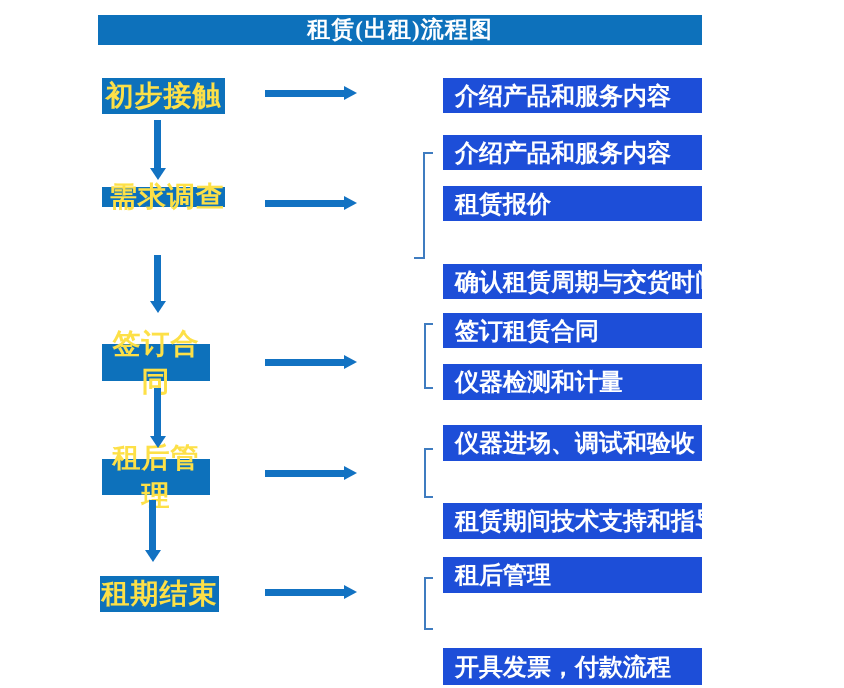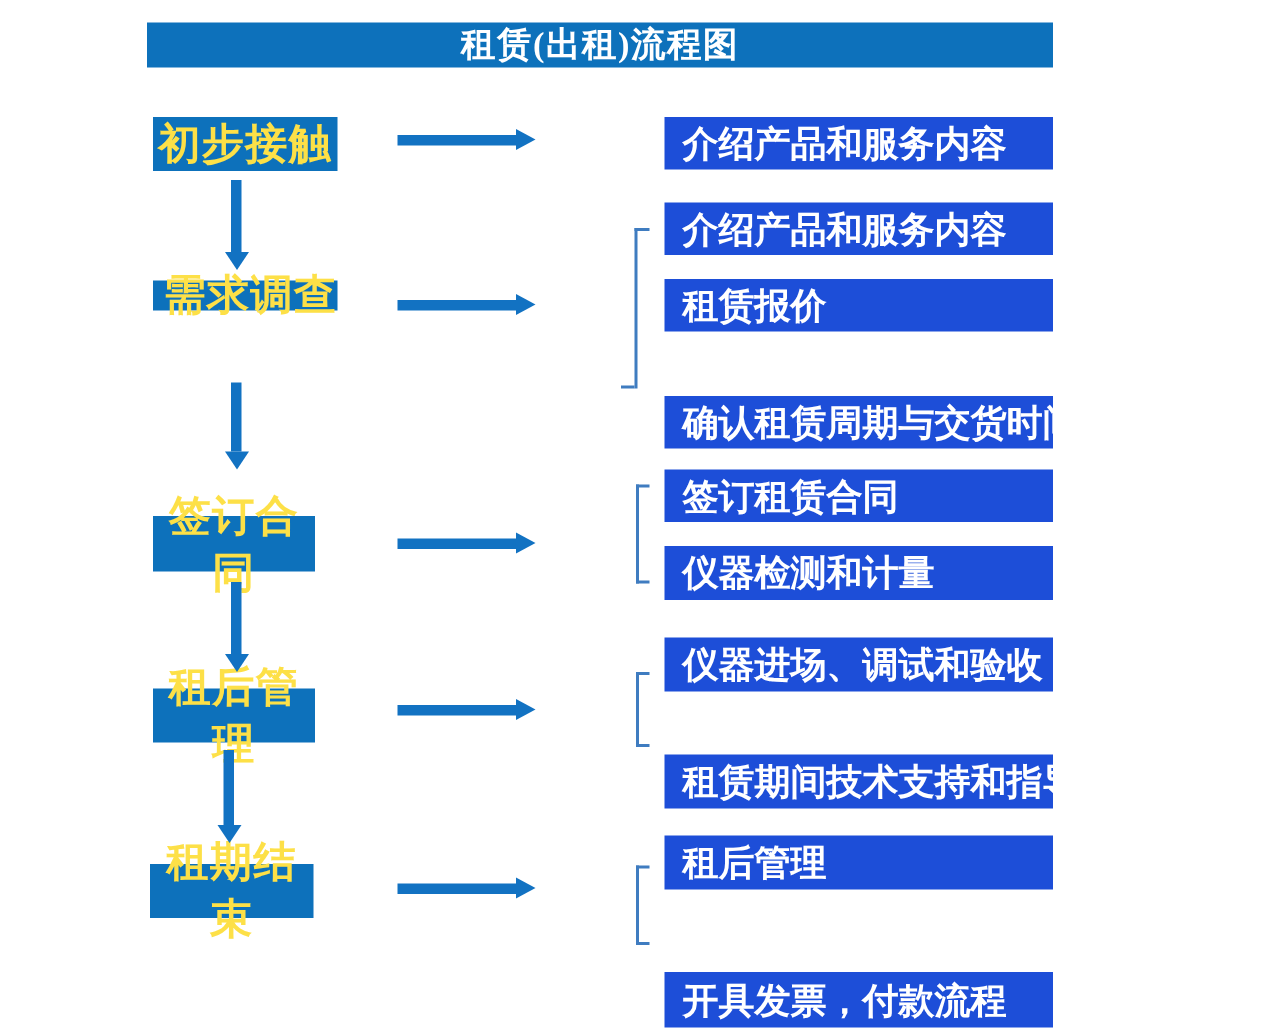--- a/index.html
+++ b/index.html
@@ -14,21 +14,21 @@
 
   .step-box{
     position:absolute;background:#0d71bb;color:#fde047;font-weight:bold;
     font-size:28px;text-align:center;letter-spacing:1px;
     display:flex;align-items:center;justify-content:center;
   }
   .step-1{left:102px;top:78px;width:123px;height:36px;}
   .step-2{left:102px;top:187px;width:123px;height:20px;justify-content:flex-end;}
   .step-3{left:102px;top:344px;width:108px;height:37px;}
   .step-4{left:102px;top:459px;width:108px;height:36px;}
-  .step-5{left:100px;top:576px;width:109px;height:36px;}
+  .step-5{left:100px;top:576px;width:119px;height:36px;}
 
   .detail-box{
     position:absolute;left:443px;width:259px;height:35px;
     background:#1d4ed8;color:#ffffff;font-weight:bold;font-size:24px;
     display:flex;align-items:center;padding-left:12px;box-sizing:border-box;
     white-space:nowrap;
   }
   .det-1{top:78px;}
   .det-2{top:135px;}
   .det-3{top:186px;}

